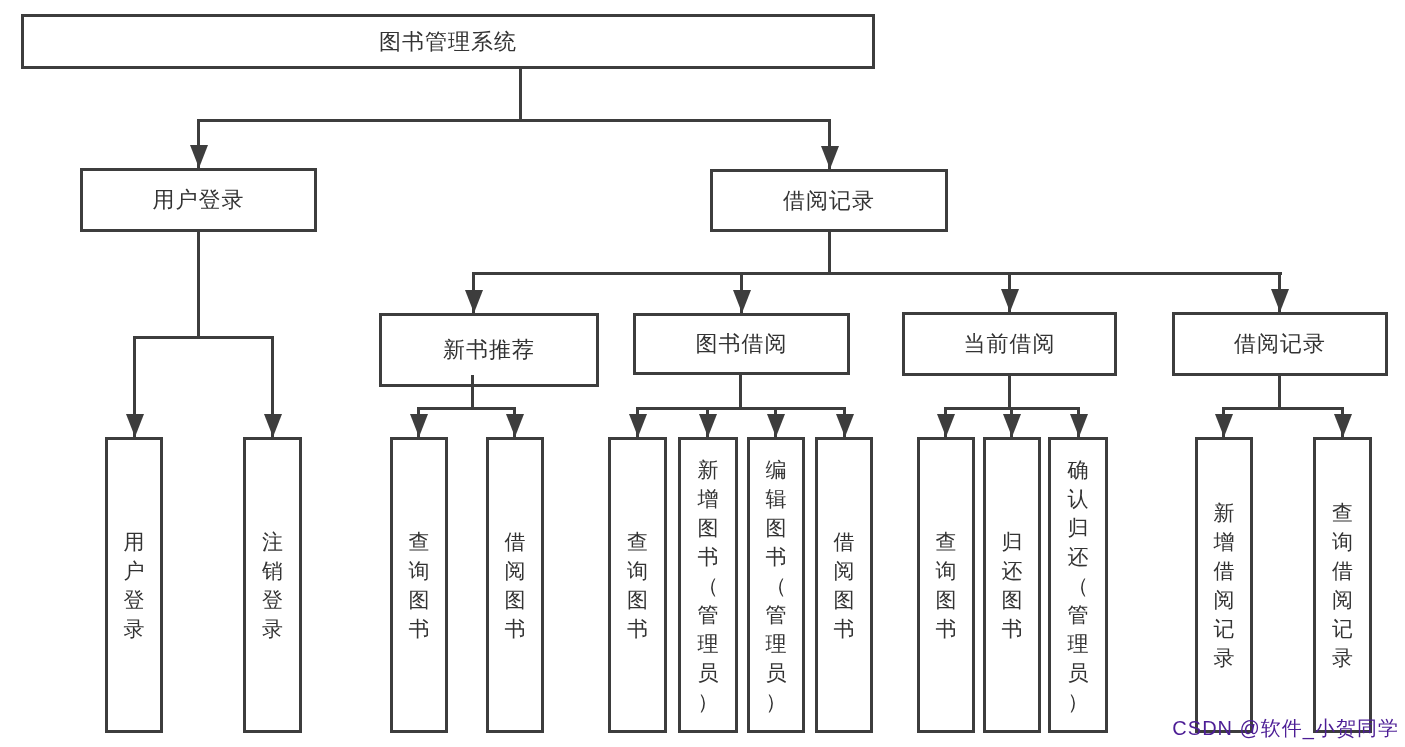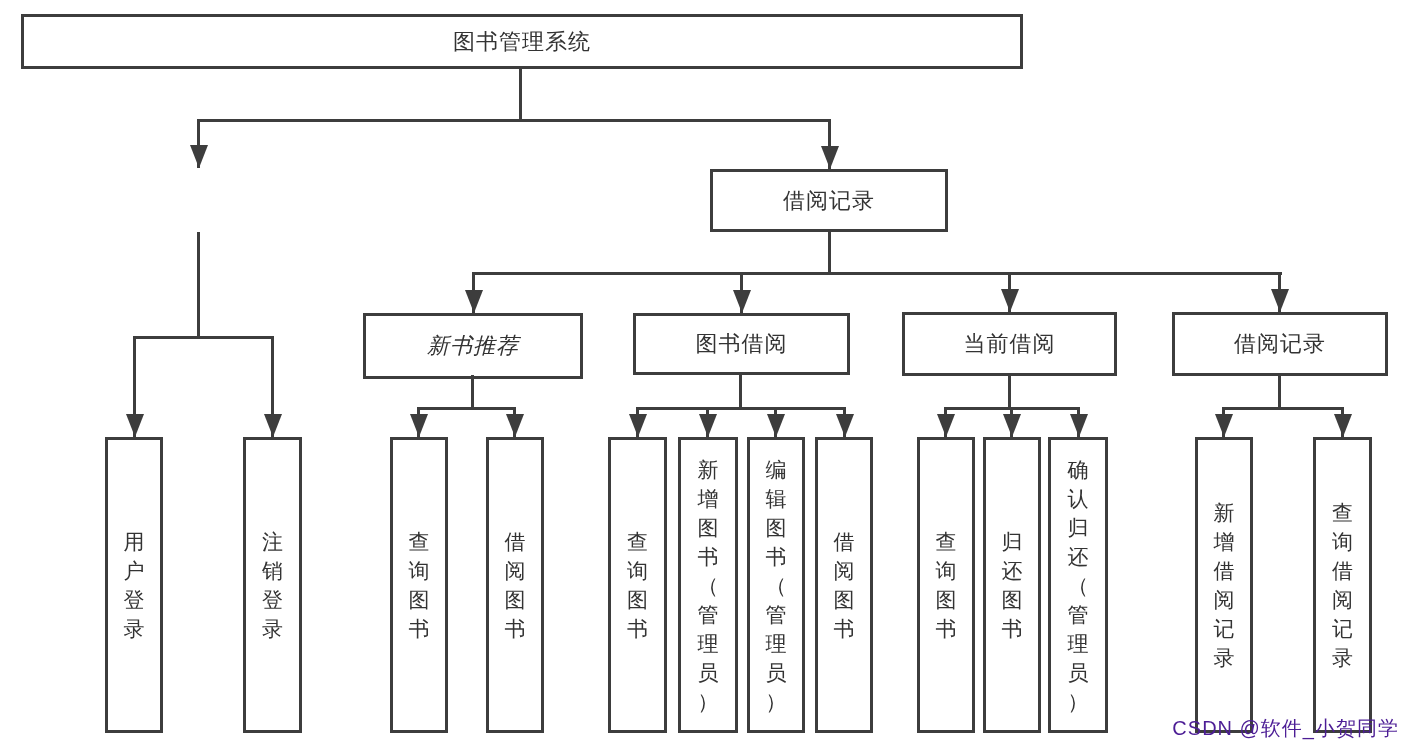--- a/index.html
+++ b/index.html
@@ -29,46 +29,49 @@
   .watermark{
     position:absolute;right:6px;top:715px;font-size:20px;color:#4c1d95;
     letter-spacing:1px;white-space:nowrap;
   }
 </style>
 </head>
 <body>
 
 <div id="stage">
 
-  <div class="hbox" style="left:21px;top:14px;width:1002px;height:55px;">
+  <div class="hbox" style="left:21px;top:14px;width:854px;height:55px;">
     <span>图书管理系统</span>
   </div>
 
   <div class="vline" style="left:519px;top:69px;height:50px;"></div>
   <div class="hline" style="left:197px;top:119px;width:634px;"></div>
   <div class="arrow" style="left:197px;top:119px;height:49px;"></div>
   <div class="arrow" style="left:828px;top:119px;height:50px;"></div>
 
+  <div class="hbox" style="left:80px;top:168px;width:237px;height:64px;">
+    <span>用户登录</span>
+  </div>
   <div class="hbox" style="left:710px;top:169px;width:238px;height:63px;">
     <span>借阅记录</span>
   </div>
 
   <div class="vline" style="left:197px;top:232px;height:104px;"></div>
   <div class="hline" style="left:133px;top:336px;width:141px;"></div>
   <div class="arrow" style="left:133px;top:336px;height:101px;"></div>
   <div class="arrow" style="left:271px;top:336px;height:101px;"></div>
 
   <div class="vline" style="left:828px;top:232px;height:40px;"></div>
   <div class="hline" style="left:472px;top:272px;width:810px;"></div>
   <div class="arrow" style="left:472px;top:272px;height:41px;"></div>
   <div class="arrow" style="left:740px;top:272px;height:41px;"></div>
   <div class="arrow" style="left:1008px;top:272px;height:40px;"></div>
   <div class="arrow" style="left:1278px;top:272px;height:40px;"></div>
 
-  <div class="hbox" style="left:363px;top:313px;width:220px;height:66px;font-style:italic;">
+  <div class="hbox" style="left:379px;top:313px;width:220px;height:74px;">
     <span>新书推荐</span>
   </div>
   <div class="hbox" style="left:633px;top:313px;width:217px;height:62px;">
     <span>图书借阅</span>
   </div>
   <div class="hbox" style="left:902px;top:312px;width:215px;height:64px;">
     <span>当前借阅</span>
   </div>
   <div class="hbox" style="left:1172px;top:312px;width:216px;height:64px;">
     <span>借阅记录</span>

